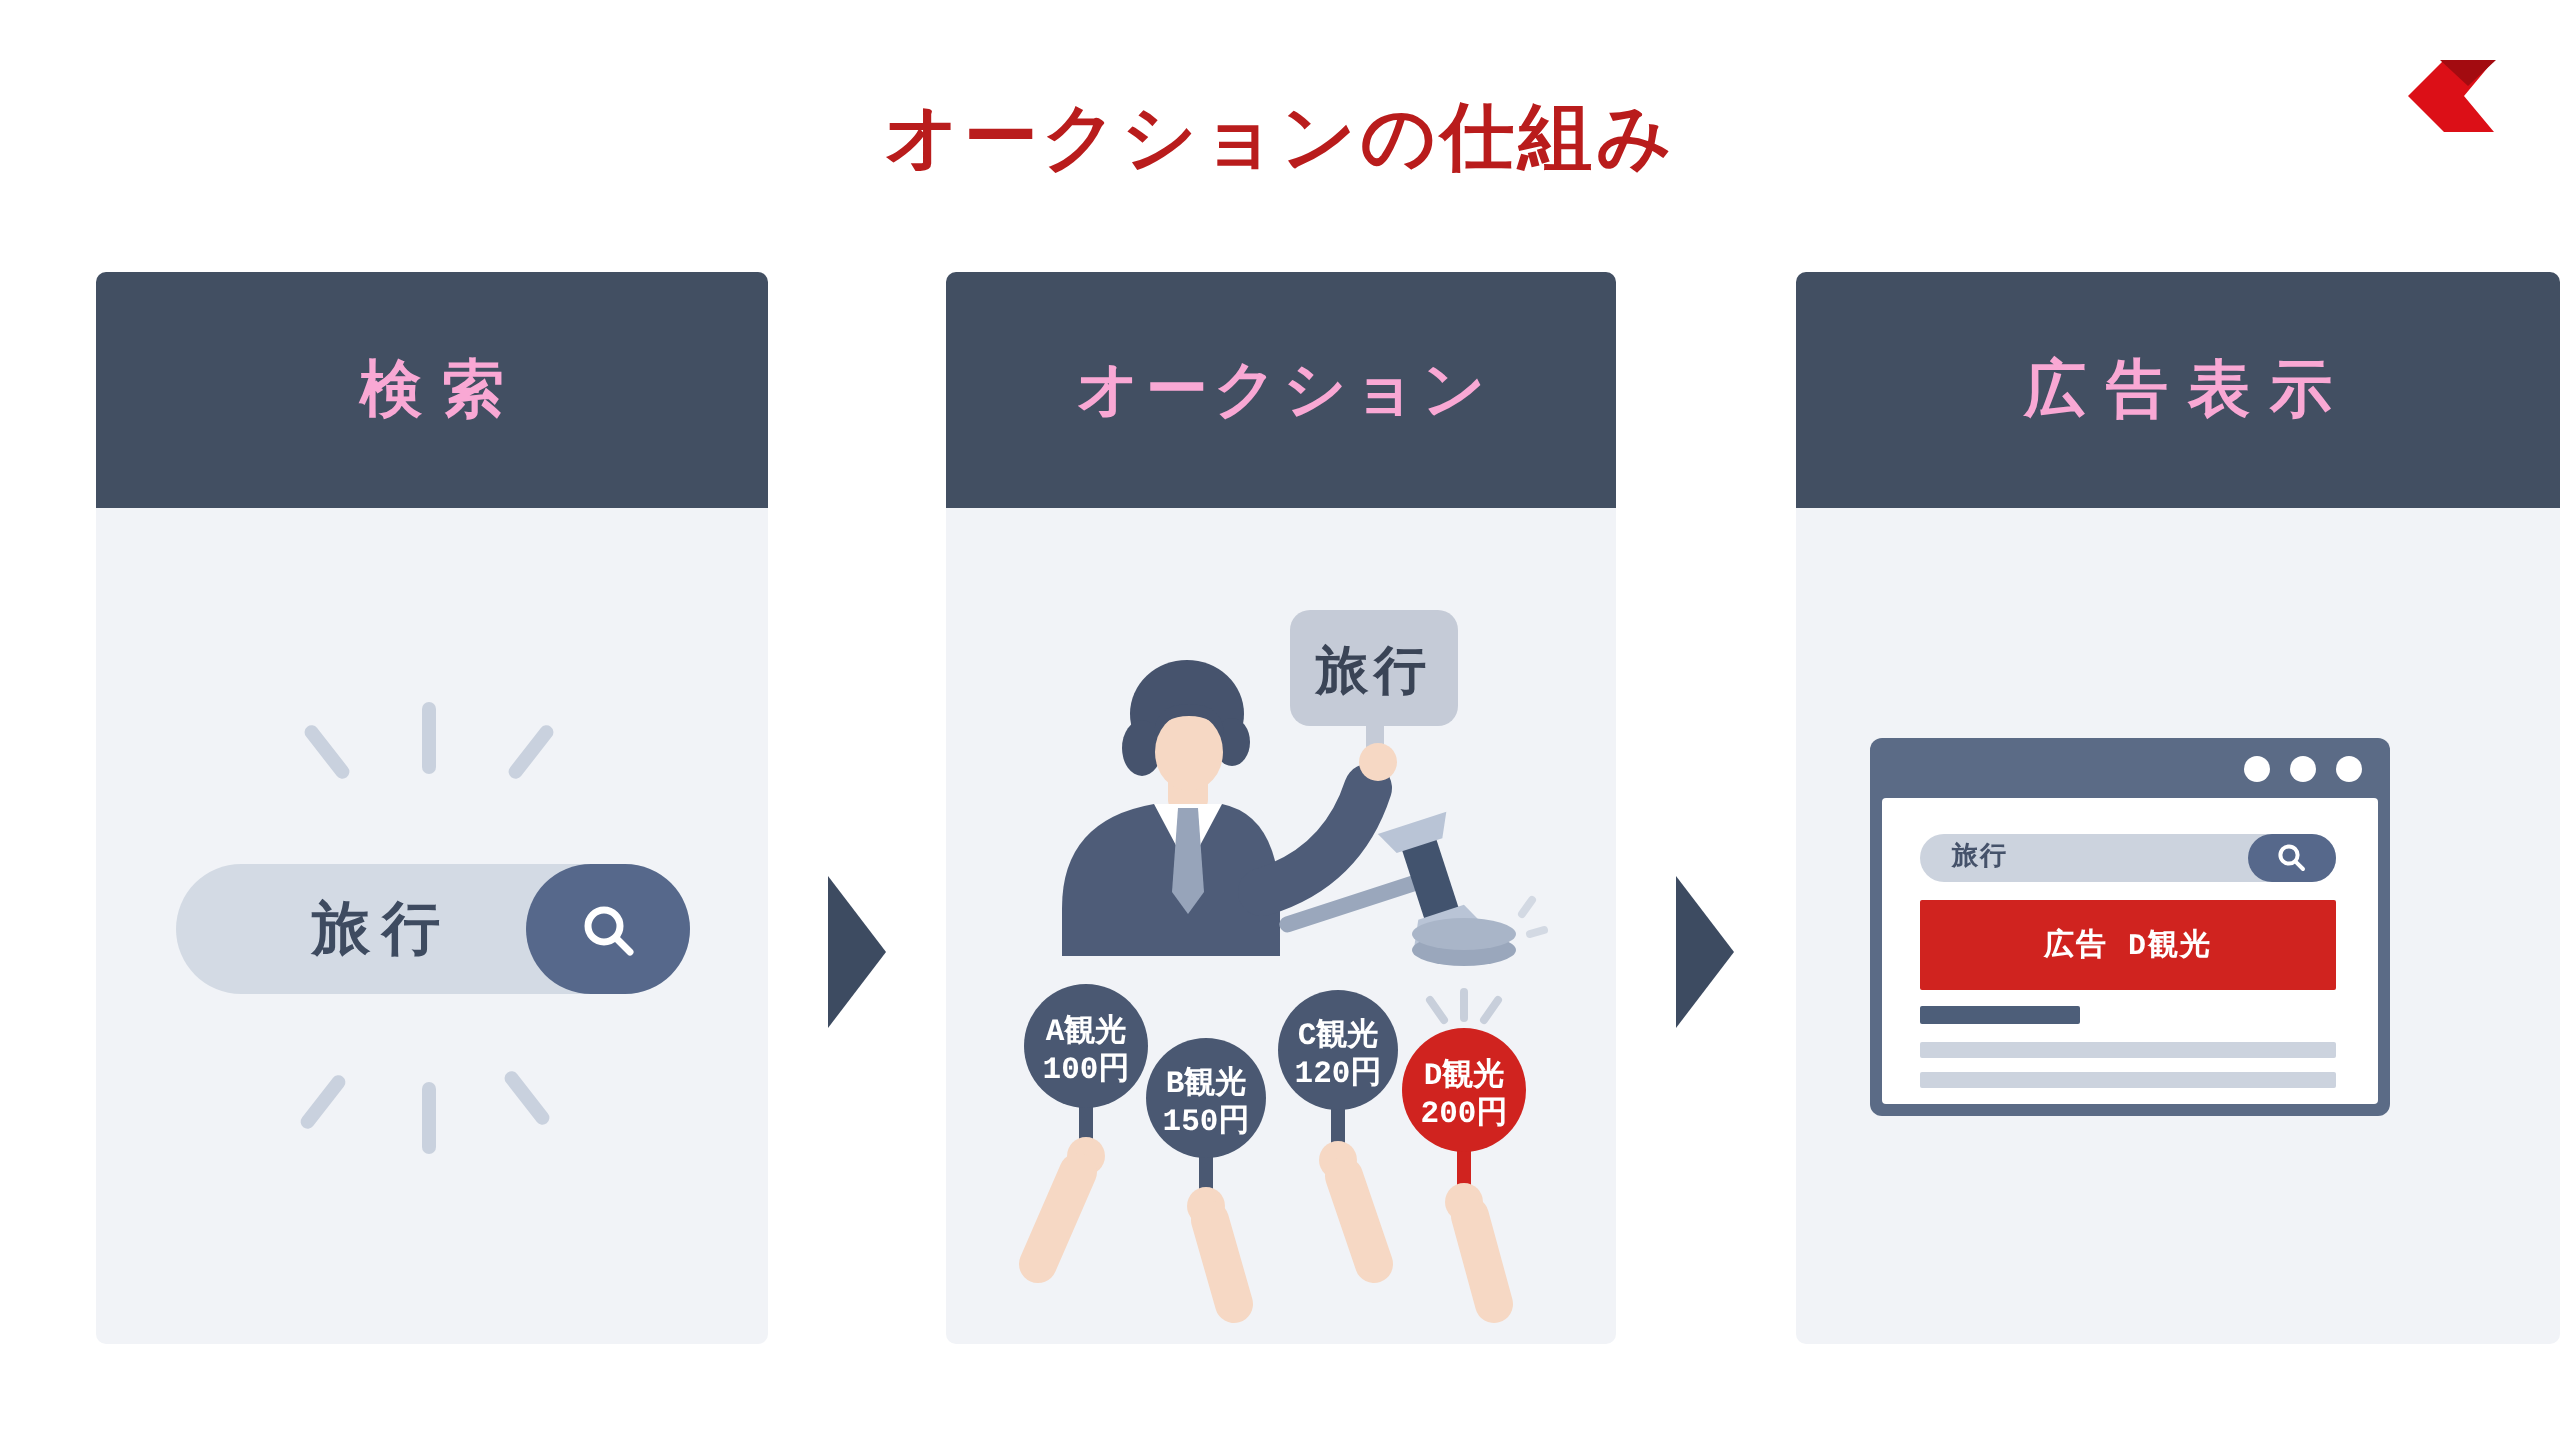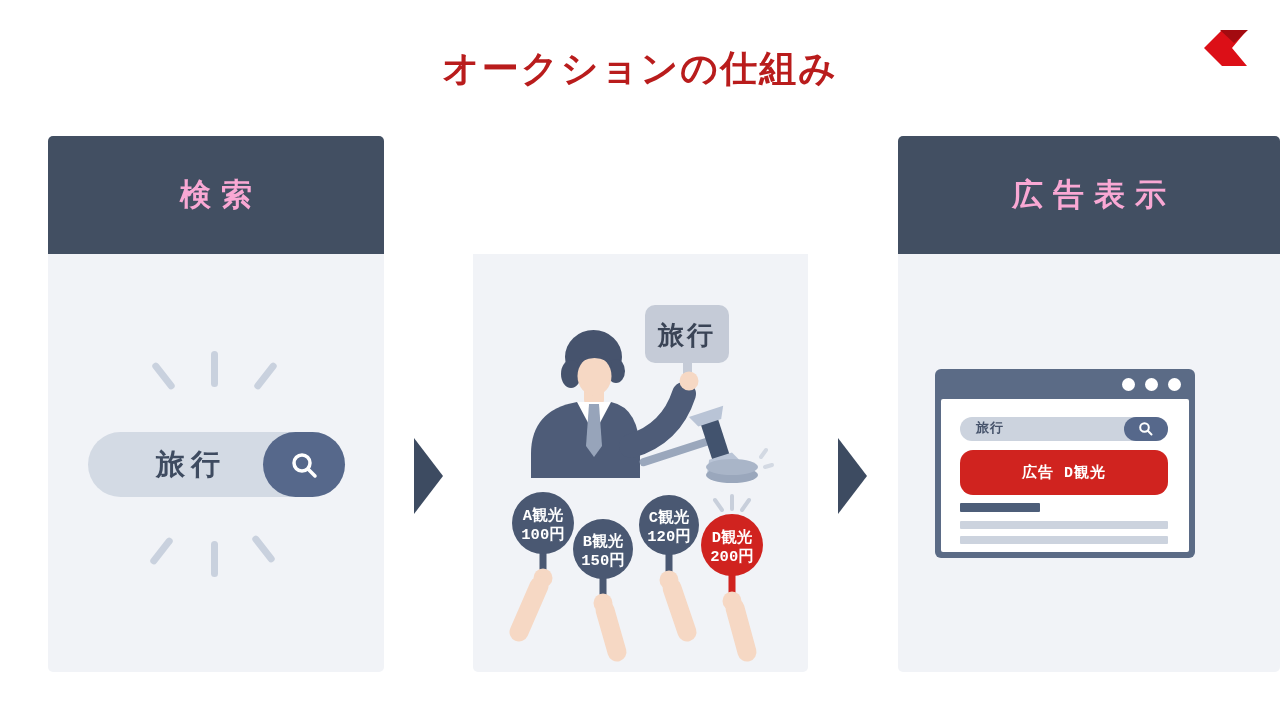--- a/index.html
+++ b/index.html
@@ -87,21 +87,21 @@
     position:absolute; left:16px; top:0; height:24px; line-height:24px;
     font-size:13px; font-weight:bold; color:#45526a; letter-spacing:1px;
   }
   .mini-pill .pill-btn {
     position:absolute; right:0; top:0; width:44px; height:24px;
     background:#56688b; border-radius:12px;
     display:flex; align-items:center; justify-content:center;
   }
   .ad-banner {
     position:absolute; left:19px; top:51px; width:208px; height:45px;
-    background:#d0231f; border-radius:13px; color:#ffffff;
+    background:#d0231f; border-radius:1px; color:#ffffff;
     font-size:15px; font-weight:bold; letter-spacing:1px;
     display:flex; align-items:center; justify-content:center;
   }
   .bar { position:absolute; left:19px; border-radius:1px; }
   .bar-dark   { top:104px; width:80px;  height:9px; background:#4d5e79; }
   .bar-light1 { top:122px; width:208px; height:8px; background:#ccd3de; }
   .bar-light2 { top:137px; width:208px; height:8px; background:#ccd3de; }
 
   .illustration { position:absolute; left:0; top:0; }
 </style>
@@ -133,20 +133,21 @@
           <line x1="19" y1="19" x2="26" y2="26" stroke="#ffffff" stroke-width="3.5" stroke-linecap="round"></line>
         </svg>
       </div>
     </div>
   </div>
 </section>
 
 <div class="flow-arrow" id="flow-arrow-1"></div>
 
 <section class="panel" id="panel-auction">
+  <div class="panel-header tight">オークション</div>
   <div class="panel-body">
     <svg class="illustration" width="335" height="418" viewBox="0 0 335 418">
 
       <g>
         <rect x="172" y="51" width="84" height="58" rx="10" fill="#c5cbd7"></rect>
         <rect x="210" y="108" width="9" height="20" fill="#c5cbd7"></rect>
         <text x="214" y="90" text-anchor="middle" font-size="26" font-weight="bold" fill="#3a4456" letter-spacing="3">旅行</text>
       </g>
 
       <g>

